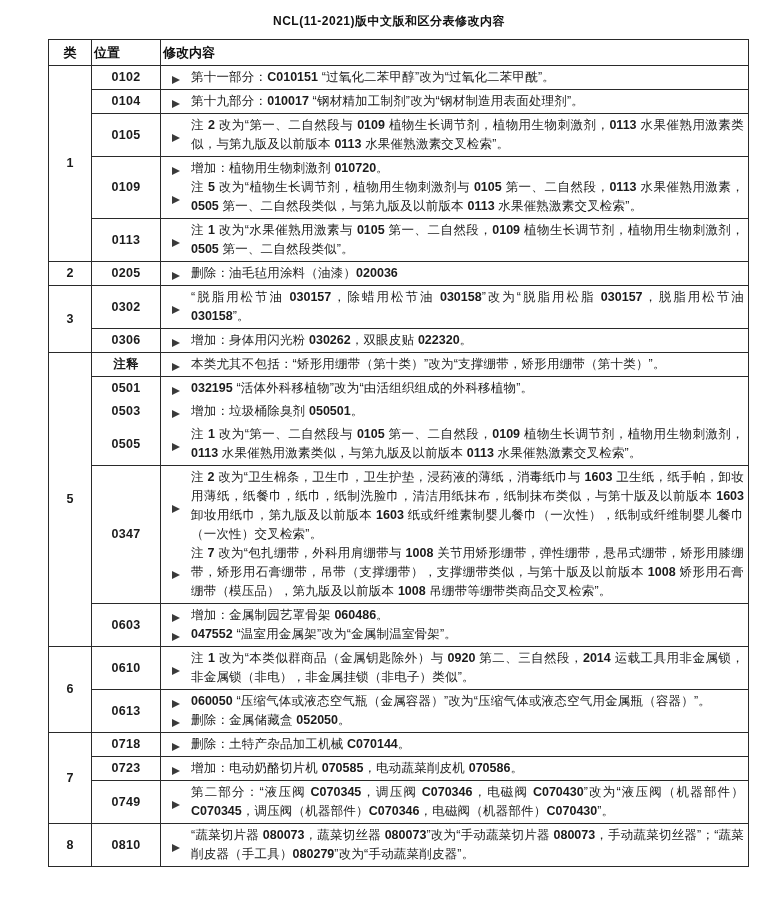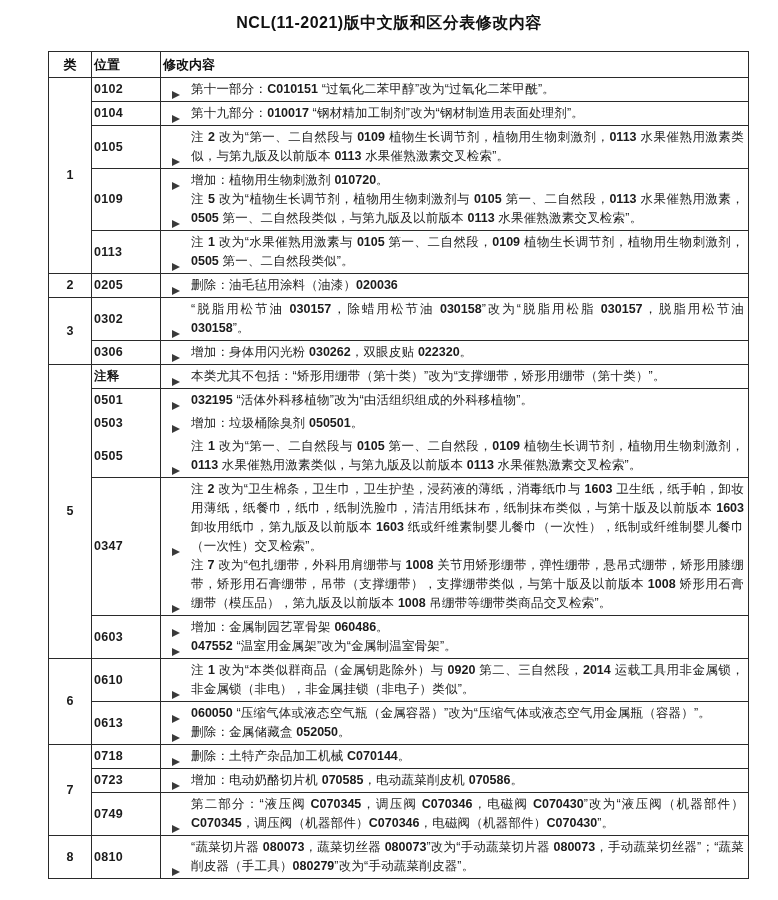--- a/index.html
+++ b/index.html
@@ -4,23 +4,23 @@
 <style>
   html,body{margin:0;padding:0;background:#ffffff;}
   body{
     width:778px;
     font-family:"Liberation Sans","DejaVu Sans",sans-serif;
     color:#1b1b1b;
     -webkit-font-smoothing:antialiased;
   }
   .page-title{
     padding-top:13px;
-    margin-bottom:17px;
+    margin-bottom:9px;
     text-align:center;
-    font-size:16px;
+    font-size:12px;
     font-weight:bold;
     letter-spacing:0.5px;
     color:#111;
   }
   table.mod-table{
     border-collapse:collapse;
     margin-left:48px;
     width:701px;
     table-layout:fixed;
   }
@@ -41,29 +41,30 @@
   th.h-cls{width:38px;text-align:center;}
   th.h-pos{width:64px;text-align:left;padding-left:5px;margin-top:24px;}
   th.h-content{text-align:left;}
   td.cls{
     text-align:center;
     font-weight:bold;
     border:1px solid #2a2a2a;
     font-size:13px;
   }
   td.pos{
+    text-align:center;
     font-weight:bold;
     padding:1px 2px;
     font-size:12.5px;
     letter-spacing:0.3px;
   }
   td.content{padding:2px 4px 2px 0;}
   tr.sep td.pos, tr.sep td.content{border-bottom:1px solid #2a2a2a;}
   tr.no-sep td.pos, tr.no-sep td.content{border-bottom:none;}
-  .item{display:flex;align-items:flex-end;}
+  .item{display:flex;align-items:center;}
   .bullet{
     flex:0 0 30px;
     display:flex;
     justify-content:center;
     padding-top:5px;
   }
   .tri{
     width:0;height:0;
     border-left:8px solid #3a3a3a;
     border-top:4.5px solid transparent;

